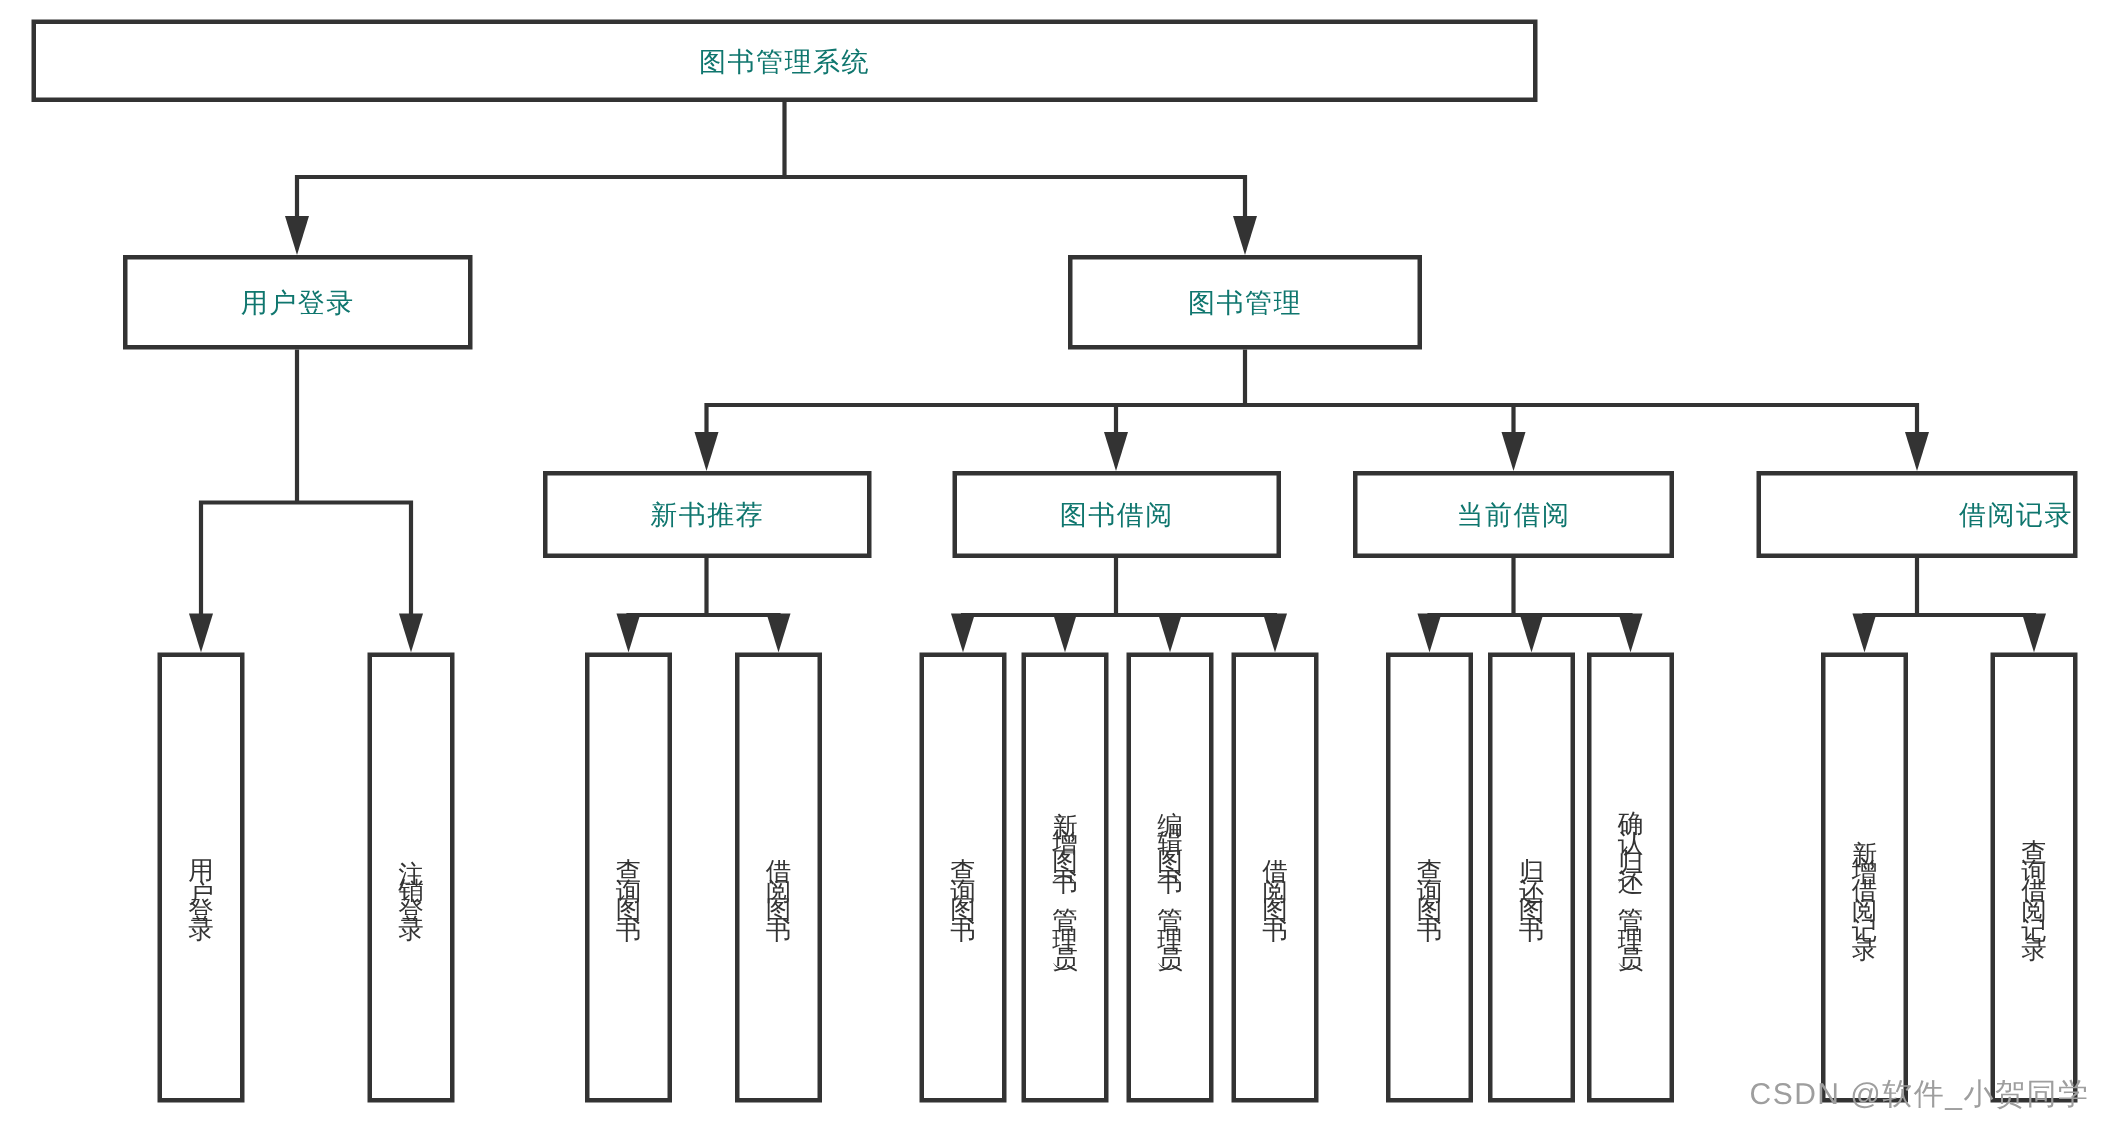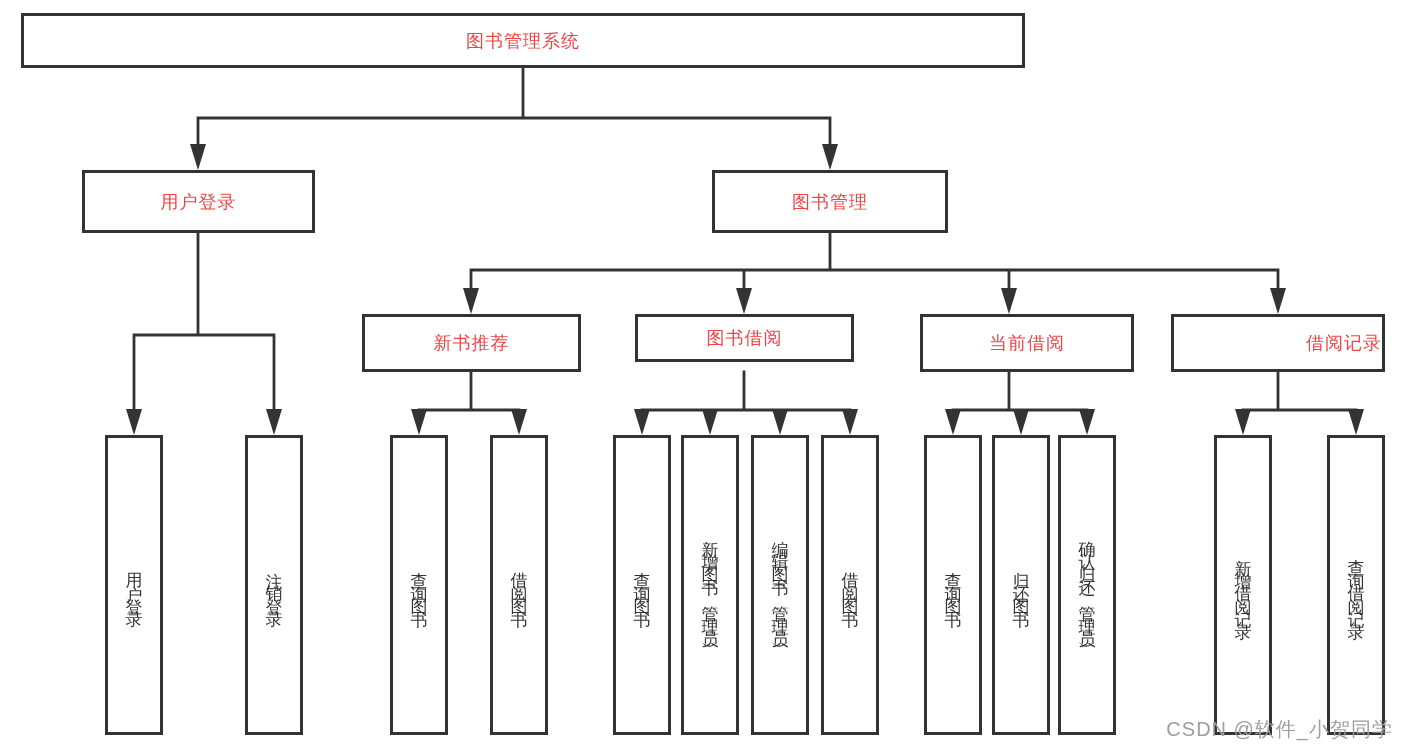--- a/index.html
+++ b/index.html
@@ -16,21 +16,21 @@
     box-sizing:border-box;
     border:3px solid #333333;
     background:#ffffff;
     display:flex;align-items:center;justify-content:center;
     z-index:2;
     color:#333333;
   }
   .box .label{
     font-size:18px;
     letter-spacing:1px;
-    color:#ef4444;
+    color:#0f766e;
     white-space:nowrap;
   }
   .leaf{
     position:absolute;
     box-sizing:border-box;
     border:3px solid #333333;
     background:#ffffff;
     display:flex;align-items:center;justify-content:center;
     z-index:2;
     top:435px;width:58px;height:300px;
@@ -98,24 +98,24 @@
   <div class="box" style="left:82px;top:170px;width:233px;height:63px;">
     <span class="label">用户登录</span>
   </div>
   <div class="box" style="left:712px;top:170px;width:236px;height:63px;">
     <span class="label">图书管理</span>
   </div>
 
   <div class="box" style="left:362px;top:314px;width:219px;height:58px;">
     <span class="label">新书推荐</span>
   </div>
-  <div class="box" style="left:635px;top:314px;width:219px;height:48px;">
+  <div class="box" style="left:635px;top:314px;width:219px;height:58px;">
     <span class="label">图书借阅</span>
   </div>
-  <div class="box" style="left:902px;top:314px;width:214px;height:58px;margin-left:18px;">
+  <div class="box" style="left:902px;top:314px;width:214px;height:58px;">
     <span class="label">当前借阅</span>
   </div>
   <div class="box" style="left:1171px;top:314px;width:214px;height:58px;justify-content:flex-end;">
     <span class="label">借阅记录</span>
   </div>
 
   <div class="leaf" style="left:105px;">
     <span class="vtext">用户登录</span>
   </div>
   <div class="leaf" style="left:245px;">

